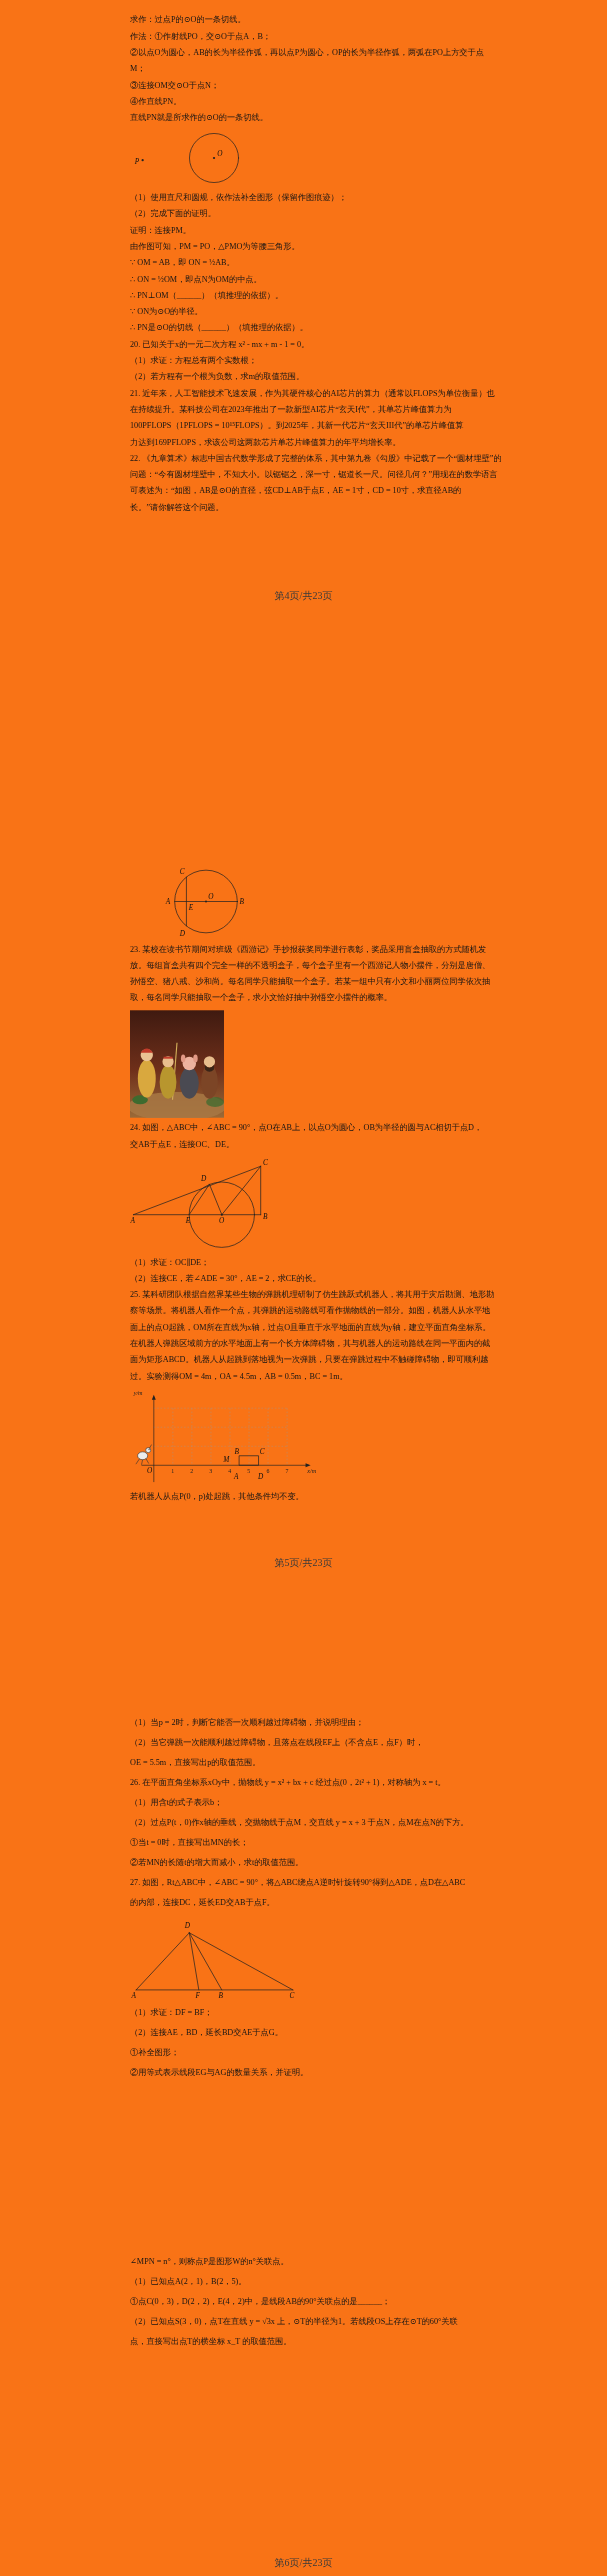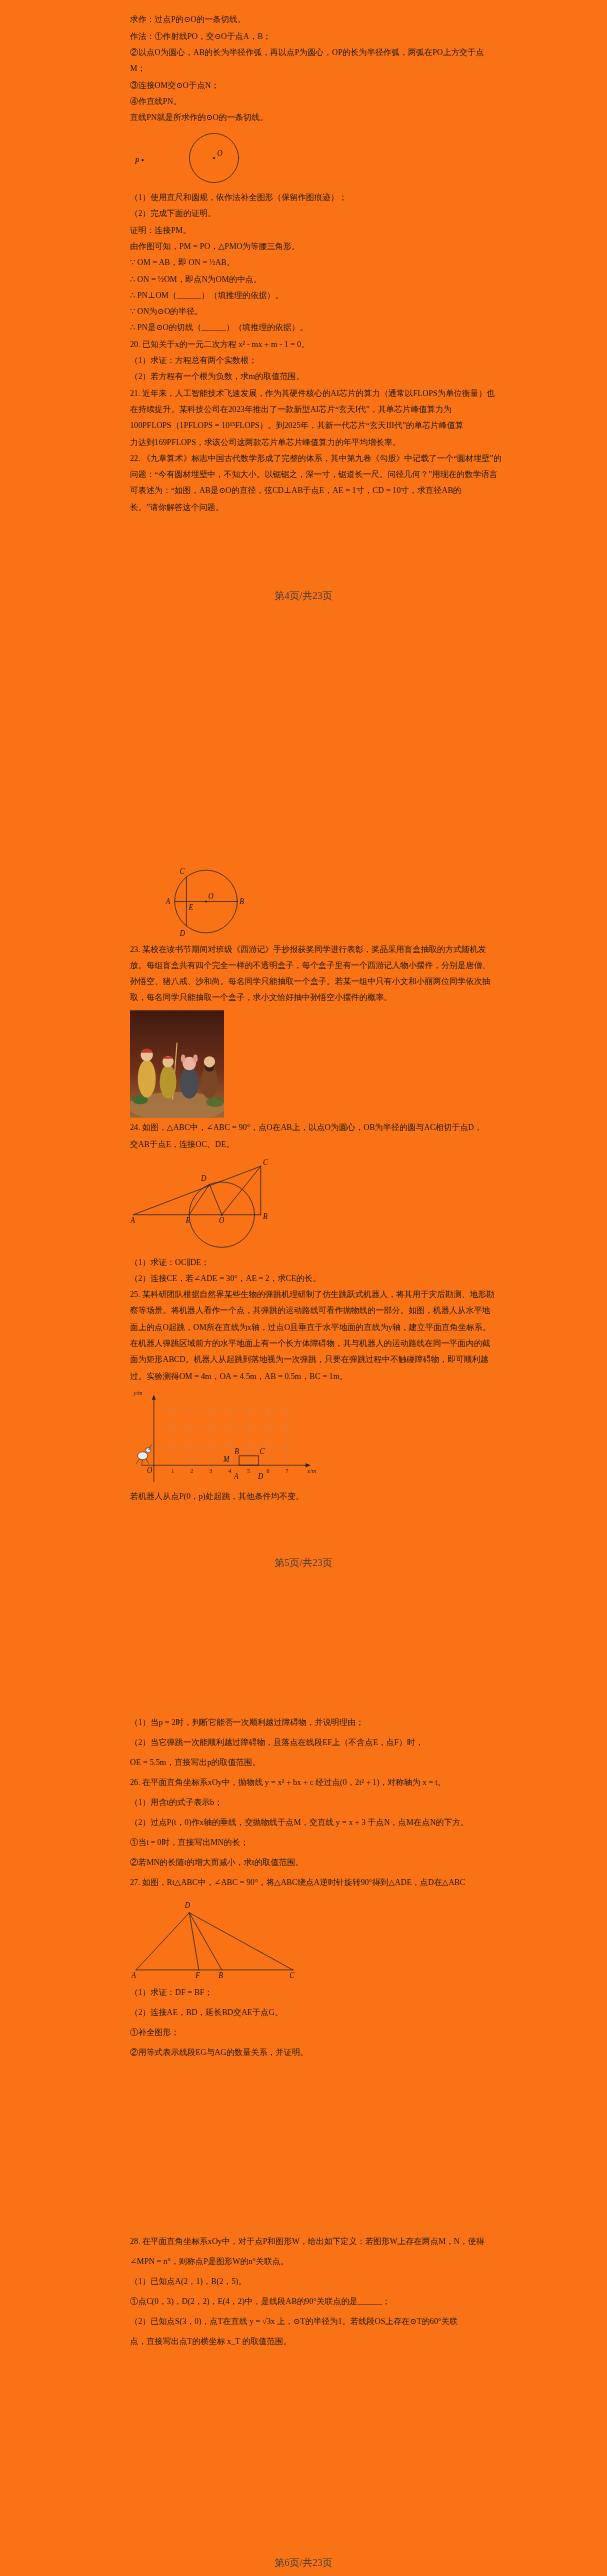--- a/index.html
+++ b/index.html
@@ -206,40 +206,40 @@
     <div class="content roomy" style="top:1713px">
         <p class="line">（1）当p = 2时，判断它能否一次顺利越过障碍物，并说明理由；</p>
         <p class="line">（2）当它弹跳一次能顺利越过障碍物，且落点在线段EF上（不含点E，点F）时，</p>
         <p class="line">OE = 5.5m，直接写出p的取值范围。</p>
         <p class="line">26. 在平面直角坐标系xOy中，抛物线 y = x² + bx + c 经过点(0，2t² + 1)，对称轴为 x = t。</p>
         <p class="line">（1）用含t的式子表示b；</p>
         <p class="line">（2）过点P(t，0)作x轴的垂线，交抛物线于点M，交直线 y = x + 3 于点N，点M在点N的下方。</p>
         <p class="line">①当t = 0时，直接写出MN的长；</p>
         <p class="line">②若MN的长随t的增大而减小，求t的取值范围。</p>
         <p class="line">27. 如图，Rt△ABC中，∠ABC = 90°，将△ABC绕点A逆时针旋转90°得到△ADE，点D在△ABC</p>
+        <p class="line">的内部，连接DC，延长ED交AB于点F。</p>
   <div class="figure">
     <svg width="169" height="84" viewBox="0 0 300 150" style="font-size:14.5px">
       <line class="shape" x1="10" y1="132" x2="290" y2="132"></line>
       <line class="shape" x1="10" y1="132" x2="105" y2="30"></line>
       <line class="shape" x1="105" y1="30" x2="290" y2="132"></line>
       <line class="shape" x1="105" y1="30" x2="122" y2="132"></line>
       <line class="shape" x1="105" y1="30" x2="163" y2="132"></line>
       <text class="lbl" x="97" y="22">D</text>
       <text class="lbl" x="2" y="147">A</text>
       <text class="lbl" x="116" y="147">F</text>
       <text class="lbl" x="157" y="147">B</text>
       <text class="lbl" x="284" y="147">C</text>
     </svg>
   </div>
 <p class="line">（1）求证：DF = BF；</p>
         <p class="line">（2）连接AE，BD，延长BD交AE于点G。</p>
         <p class="line">①补全图形；</p>
         <p class="line">②用等式表示线段EG与AG的数量关系，并证明。</p>
         <div class="spacer" style="height: 169px;"></div>
-        <p class="line">28. 在平面直角坐标系xOy中，对于点P和图形W，给出如下定义：若图形W上存在两点M，N，使得</p>
         <p class="line">∠MPN = n°，则称点P是图形W的n°关联点。</p>
         <p class="line">（1）已知点A(2，1)，B(2，5)。</p>
         <p class="line">①点C(0，3)，D(2，2)，E(4，2)中，是线段AB的90°关联点的是______；</p>
         <p class="line">（2）已知点S(3，0)，点T在直线 y = √3x 上，⊙T的半径为1。若线段OS上存在⊙T的60°关联</p>
         <p class="line">点，直接写出点T的横坐标 x_T 的取值范围。</p>
       </div>
     <div class="footer" style="top:2556px">第6页/共23页</div>
   </section>
 
 </div>

